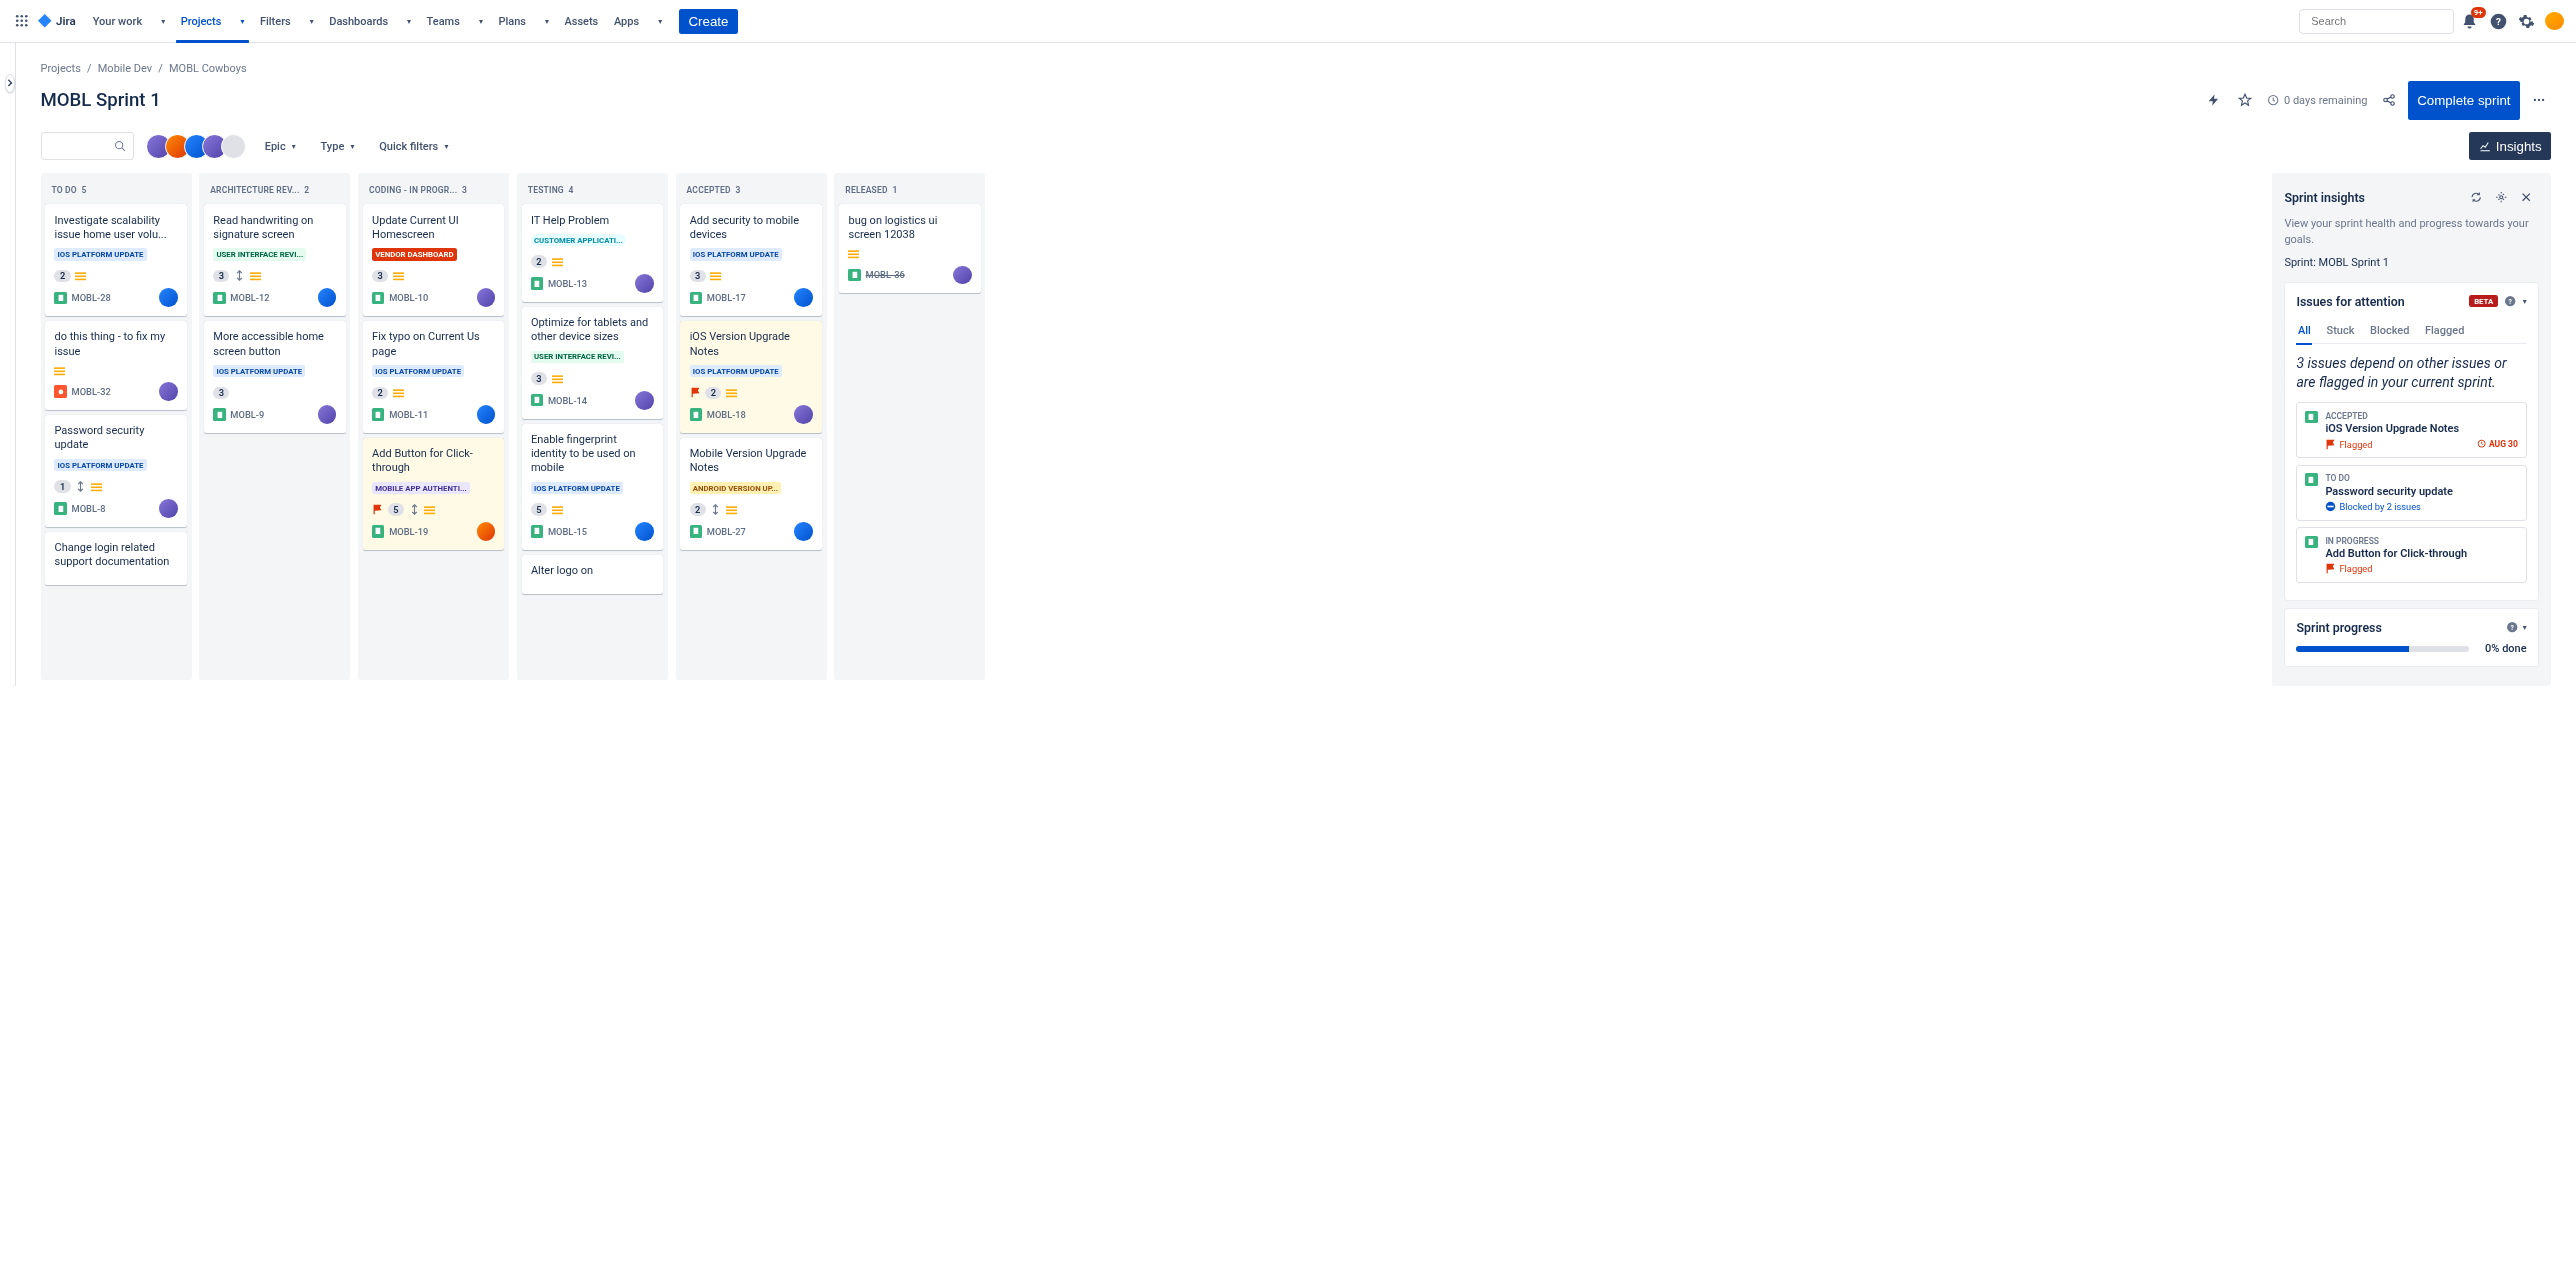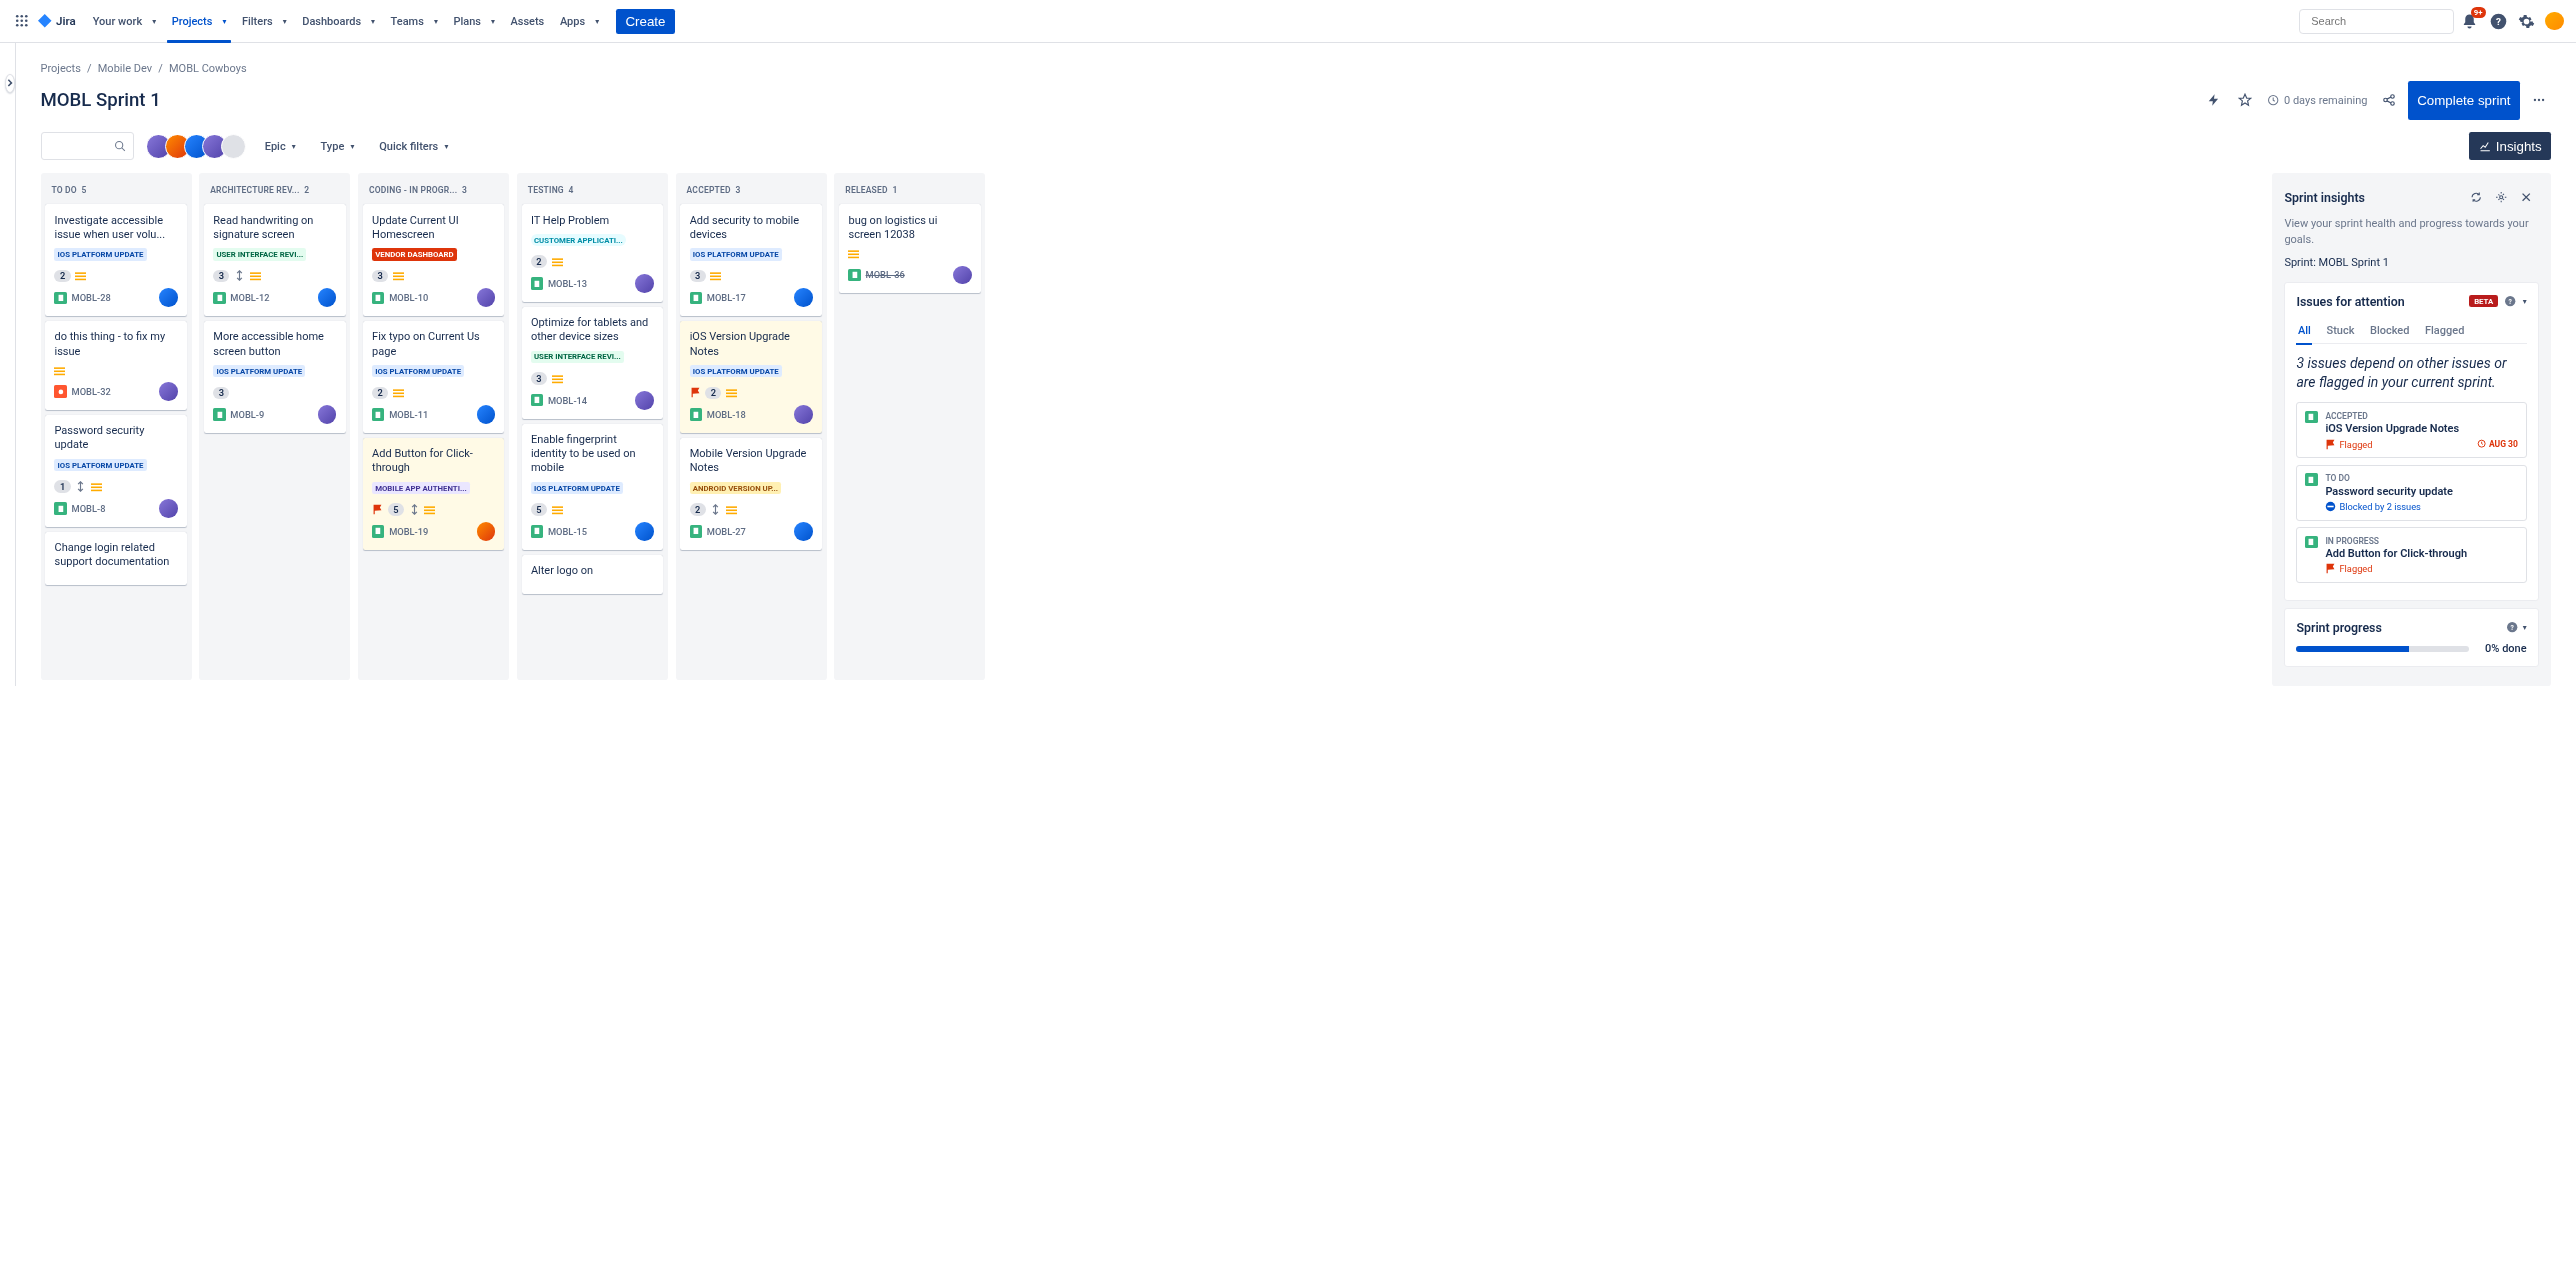--- a/index.html
+++ b/index.html
@@ -1,20 +1,20 @@
 <!DOCTYPE html>
 <html style="font-size:12.4px"><head>
 <meta charset="utf-8">
 <style>
 * { box-sizing: border-box; margin: 0; padding: 0; }
 body { font-family: -apple-system, BlinkMacSystemFont, 'Segoe UI', Roboto, sans-serif; font-size: 11px; color: #172B4D; background: #fff; }
 .topnav { display: flex; align-items: center; height: 43px; padding: 0 9.3px; border-bottom: 0.8px solid #DFE1E6; gap: 3.1px; }
 .app-switcher { width: 25px; height: 25px; display: flex; align-items: center; justify-content: center; border-radius: 2.3px; cursor: pointer; }
 .jira-logo { display: flex; align-items: center; gap: 3.1px; font-weight: 600; color: #253858; margin-right: 6.2px; font-size: 11.6px; }
-.nav-item { padding: 0 7.8px; height: 43px; display: flex; align-items: center; gap: 10px; color: #42526E; font-weight: 500; cursor: pointer; position: relative; }
+.nav-item { padding: 0 7.8px; height: 43px; display: flex; align-items: center; gap: 19px; color: #42526E; font-weight: 500; cursor: pointer; position: relative; }
 .nav-item.active { color: #0052CC; }
 .nav-item.active::after { content: ''; position: absolute; bottom: 0; left: 3.1px; right: 3.1px; height: 2.3px; background: #0052CC; border-radius: 0.8px; }
 .chevron { font-size: 7.8px; }
 .create-btn { background: #0052CC; color: #fff; border: none; padding: 0 9.3px; height: 25px; border-radius: 2.3px; font-weight: 500; cursor: pointer; margin-left: 6.2px; }
 .nav-spacer { flex: 1; }
 .search-box { display: flex; align-items: center; width: 155px; height: 25px; border: 1.6px solid #DFE1E6; border-radius: 3.9px; padding: 0 6.2px; gap: 4.7px; }
 .search-box input { border: none; outline: none; flex: 1; font-size: 11px; }
 .nav-icon-btn { width: 25px; height: 25px; display: flex; align-items: center; justify-content: center; border-radius: 50%; cursor: pointer; color: #42526E; position: relative; }
 .notif-badge { position: absolute; top: -1.6px; right: -3.1px; background: #DE350B; color: #fff; font-size: 7.8px; font-weight: 700; padding: 0.8px 3.1px; border-radius: 6.2px; }
 .avatar { width: 18.6px; height: 18.6px; border-radius: 50%; background: linear-gradient(135deg,#8777D9,#5243AA); }
@@ -279,21 +279,21 @@
       </button>
     </div>
 
     <div class="board-wrap">
       <div class="board" id="board">
           <div class="column">
             <div class="col-header">
               <span>TO DO</span>
               <span>5</span>
             </div>
-            <div class="card"><div class="card-title">Investigate accessible issue when user volu...</div><span class="label blue-light">IOS PLATFORM UPDATE</span><div class="card-meta">
+            <div class="card"><div class="card-title">Investigate scalability issue home user volu...</div><span class="label blue-light">IOS PLATFORM UPDATE</span><div class="card-meta">
                 <span class="est-badge">2</span>
                 <span class="priority-icon">
                   <svg width="11" height="11" viewBox="0 0 14 14">
                     <rect y="3" width="14" height="2" fill="#FFAB00"></rect>
                     <rect y="7" width="14" height="2" fill="#FFAB00"></rect>
                     <rect y="11" width="14" height="2" fill="#FFAB00"></rect>
                   </svg>
                 </span>
               </div><div class="card-footer">
                 <span class="issue-type-icon story">

